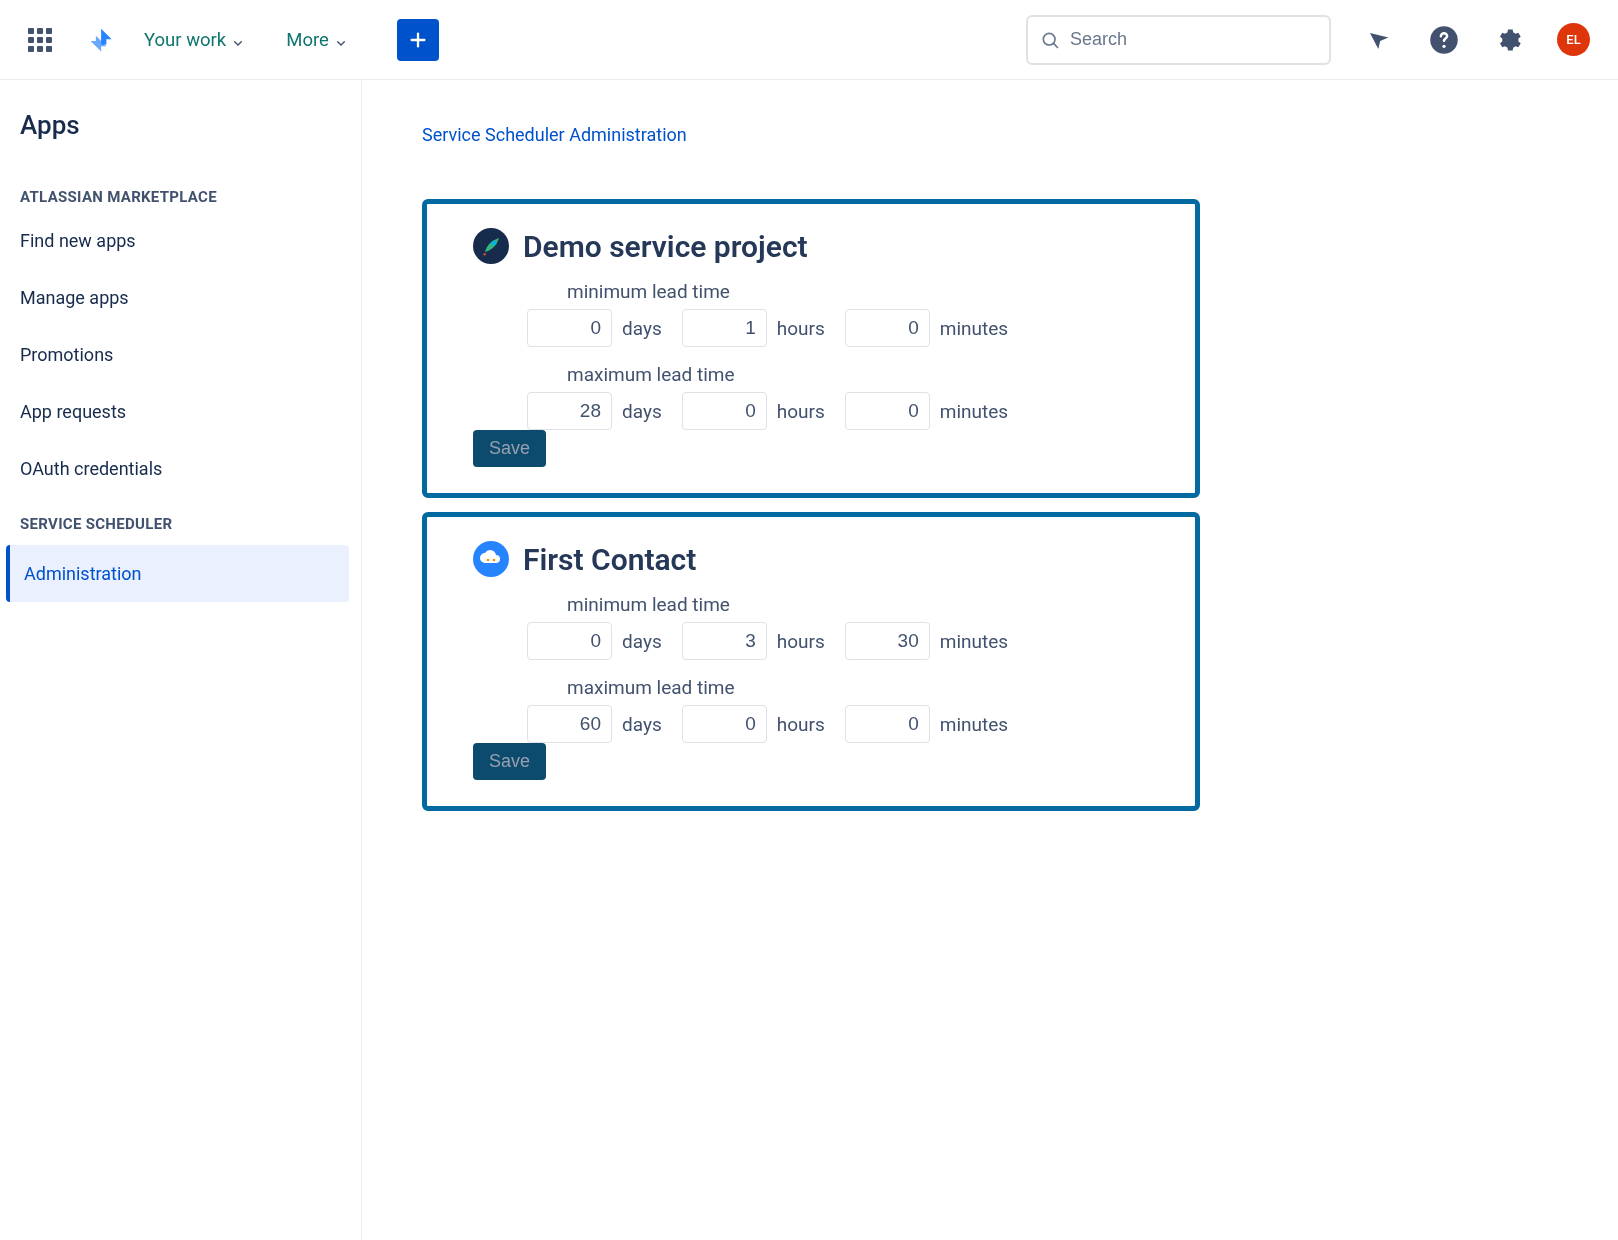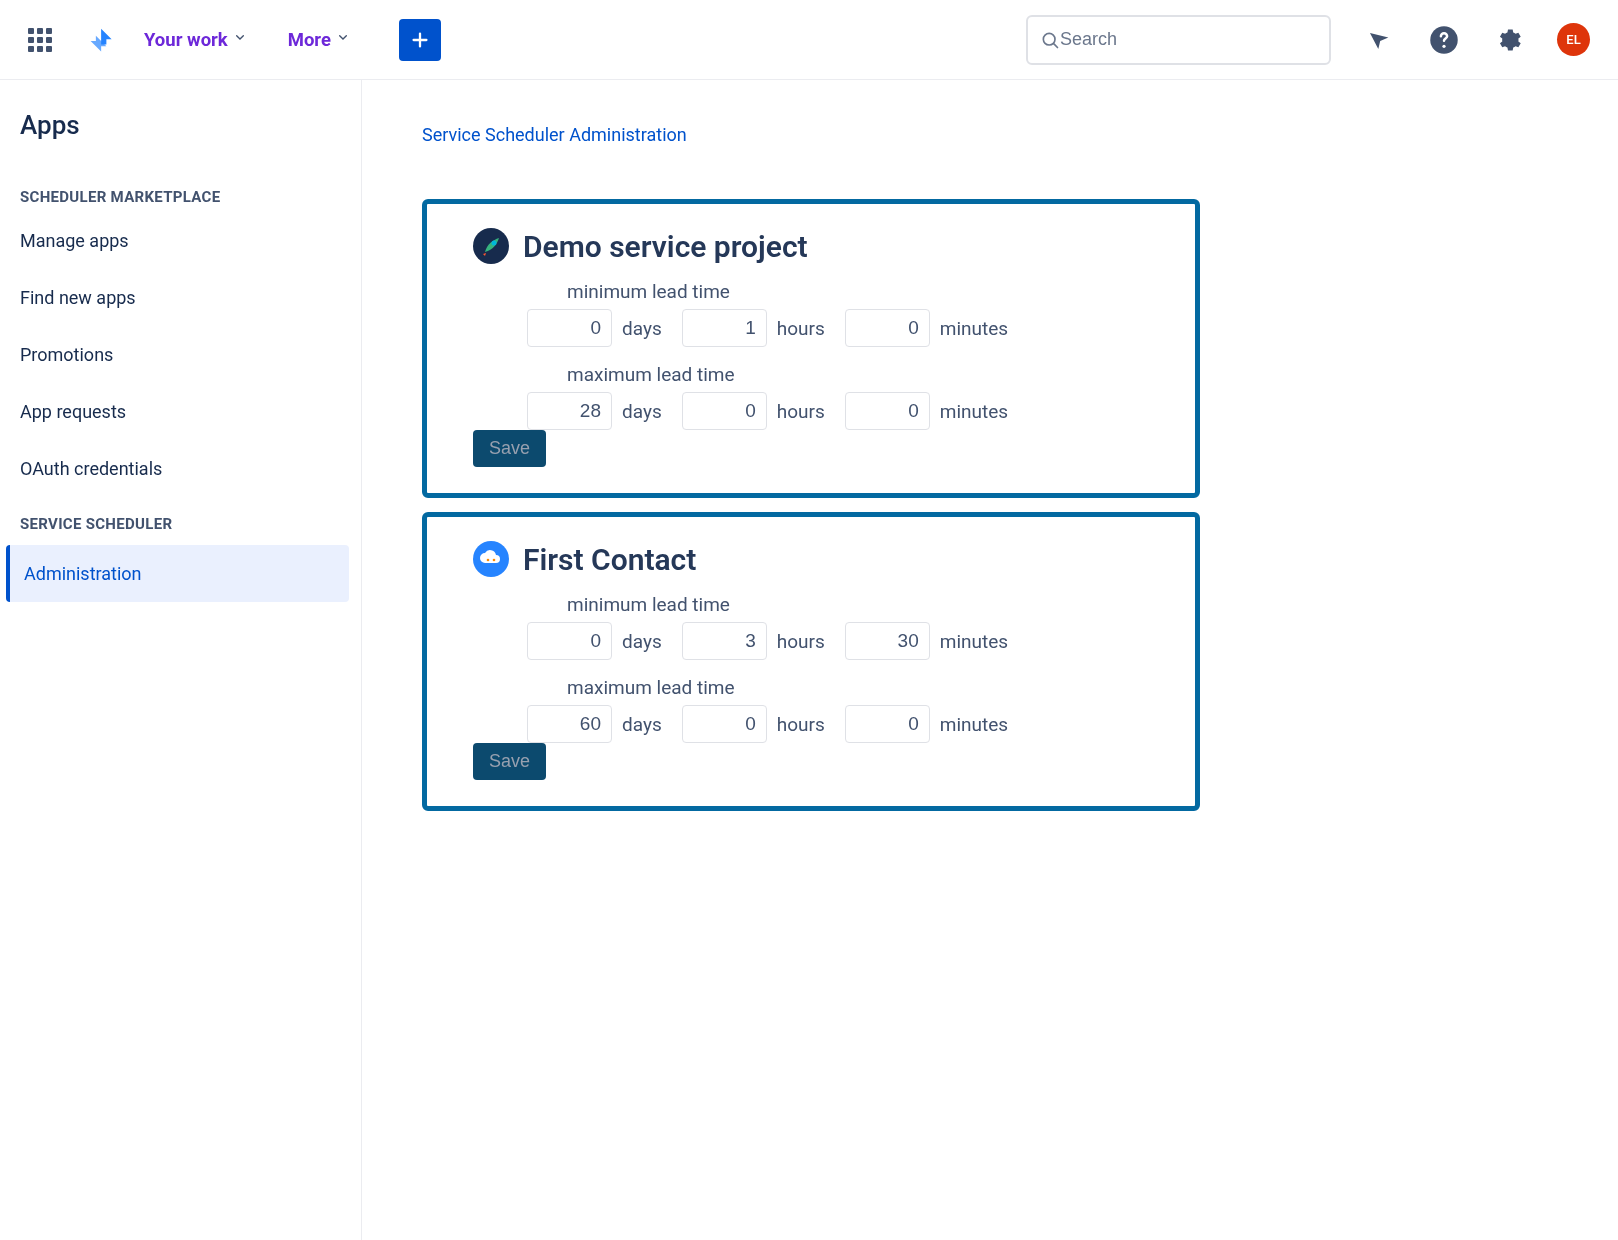--- a/index.html
+++ b/index.html
@@ -34,25 +34,25 @@
       border-radius: 1px;
     }
     .logo {
       width: 28px;
       height: 28px;
       cursor: pointer;
       margin-left: 20px;
     }
     .nav-item {
       font-size: 18.5px;
-      font-weight: 700;
-      color: #6d28d9;
-      cursor: pointer;
-      display: flex;
-      align-items: flex-start;
+      font-weight: 400;
+      color: #0f766e;
+      cursor: pointer;
+      display: flex;
+      align-items: flex-end;
       gap: 4px;
       padding: 0 12px;
     }
     .nav-item:first-of-type {
       margin-left: 22px;
     }
     .chev {
       width: 16px;
       height: 16px;
     }
@@ -71,21 +71,21 @@
       flex: 1;
     }
     .search-box {
       width: 305px;
       height: 50px;
       border: 2px solid #DFE1E6;
       border-radius: 6px;
       display: flex;
       align-items: center;
       padding: 0 12px;
-      gap: 0;
+      gap: 10px;
     }
     .search-box input {
       border: none;
       outline: none;
       font-size: 18px;
       flex: 1;
       color: #172B4D;
     }
     .search-box input::placeholder {
       color: #6B778C;
@@ -295,23 +295,23 @@
         <path d="M12 8a4 4 0 100 8 4 4 0 000-8zm9 4a7 7 0 00-.1-1.2l2-1.6-2-3.4-2.4.9a7 7 0 00-2-1.2L16 3h-4l-.5 2.5a7 7 0 00-2 1.2l-2.4-.9-2 3.4 2 1.6A7 7 0 007 12a7 7 0 00.1 1.2l-2 1.6 2 3.4 2.4-.9a7 7 0 002 1.2L12 21h4l.5-2.5a7 7 0 002-1.2l2.4.9 2-3.4-2-1.6A7 7 0 0021 12z" fill="#42526E"></path>
       </svg>
   </div>
   <div class="avatar">EL</div>
 </div>
 
 <div class="page">
   <div class="sidebar">
     <div class="sidebar-title">Apps</div>
 
-    <div class="sidebar-section">SCHEDULER MARKETPLACE</div>
+    <div class="sidebar-section">ATLASSIAN MARKETPLACE</div>
+    <div class="sidebar-item">Find new apps</div>
     <div class="sidebar-item">Manage apps</div>
-    <div class="sidebar-item">Find new apps</div>
     <div class="sidebar-item">Promotions</div>
     <div class="sidebar-item">App requests</div>
     <div class="sidebar-item">OAuth credentials</div>
 
     <div class="sidebar-section">SERVICE SCHEDULER</div>
     <div class="sidebar-item active">Administration</div>
   </div>
 
   <div class="main">
     <div class="breadcrumb-link">Service Scheduler Administration</div>

